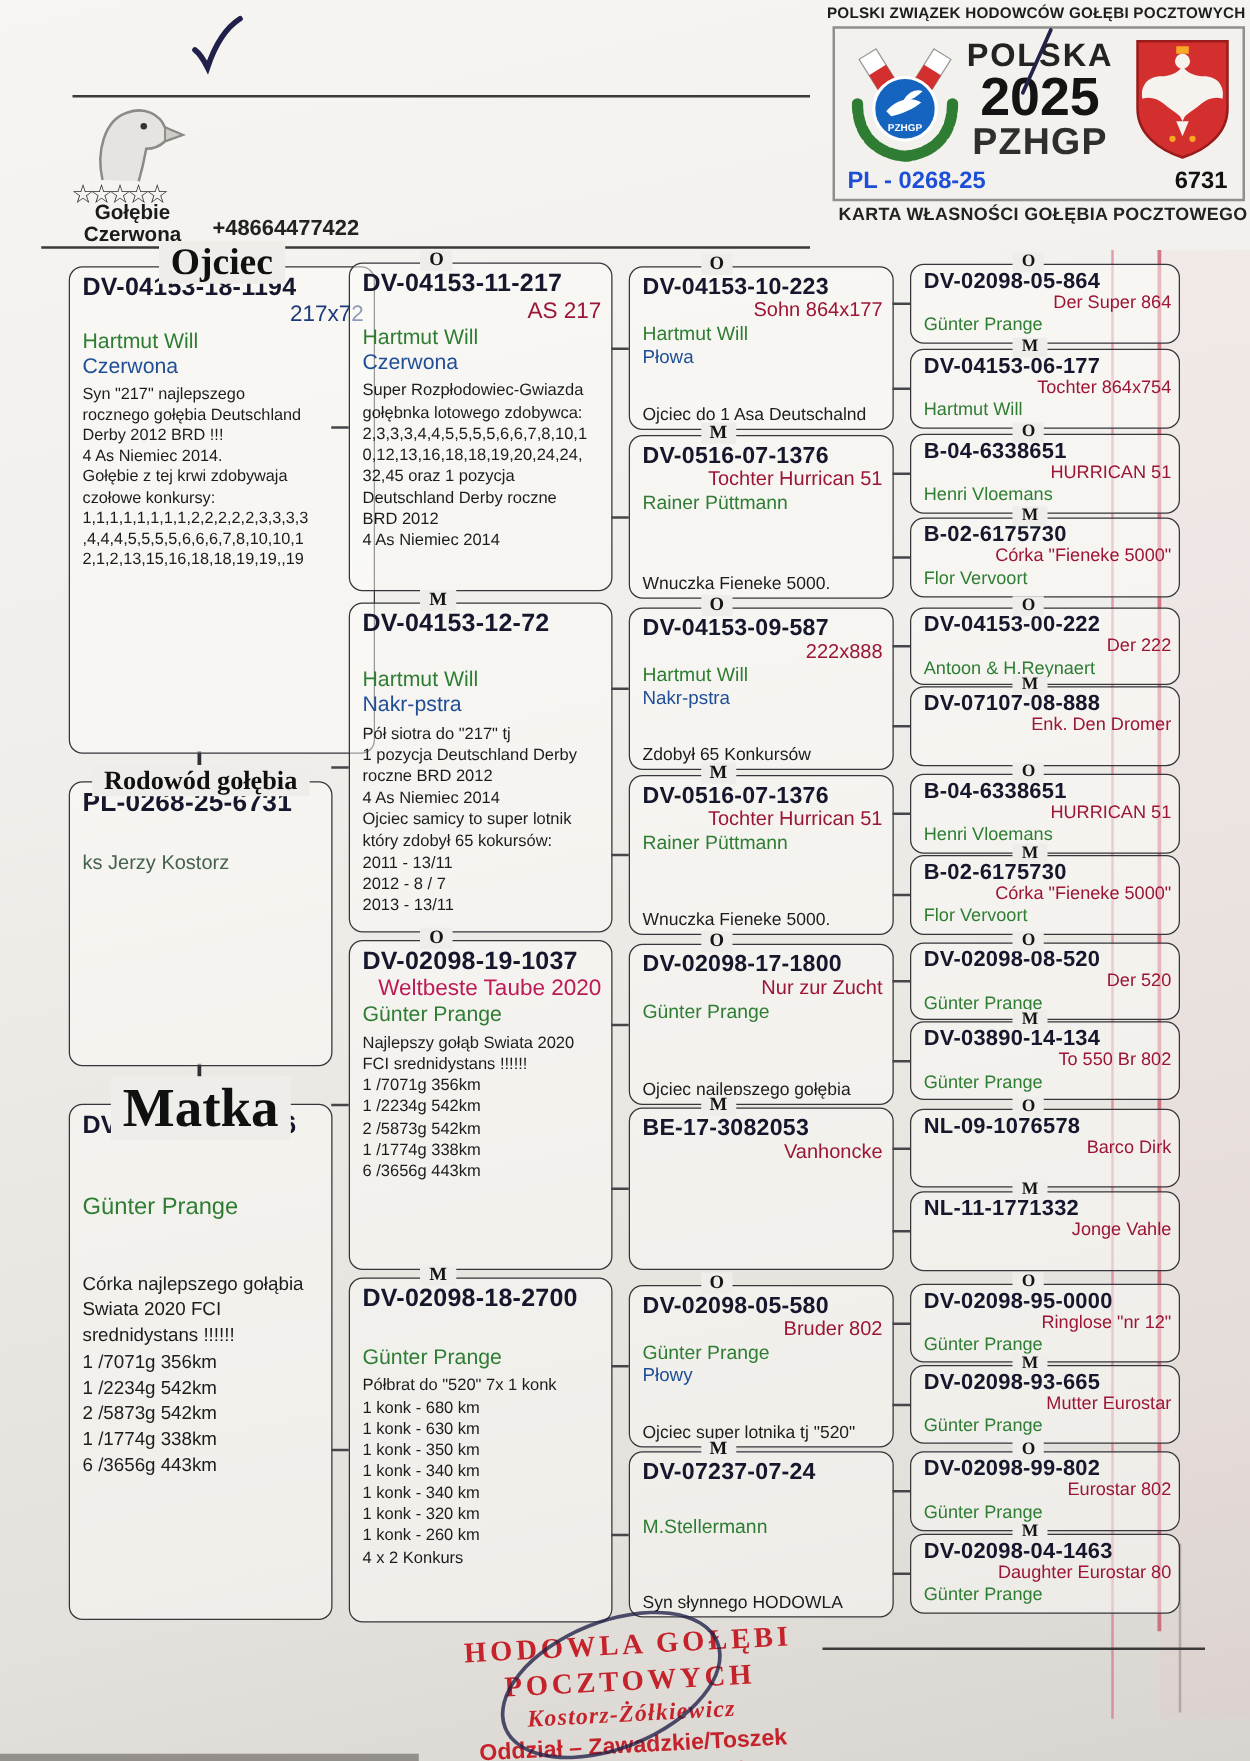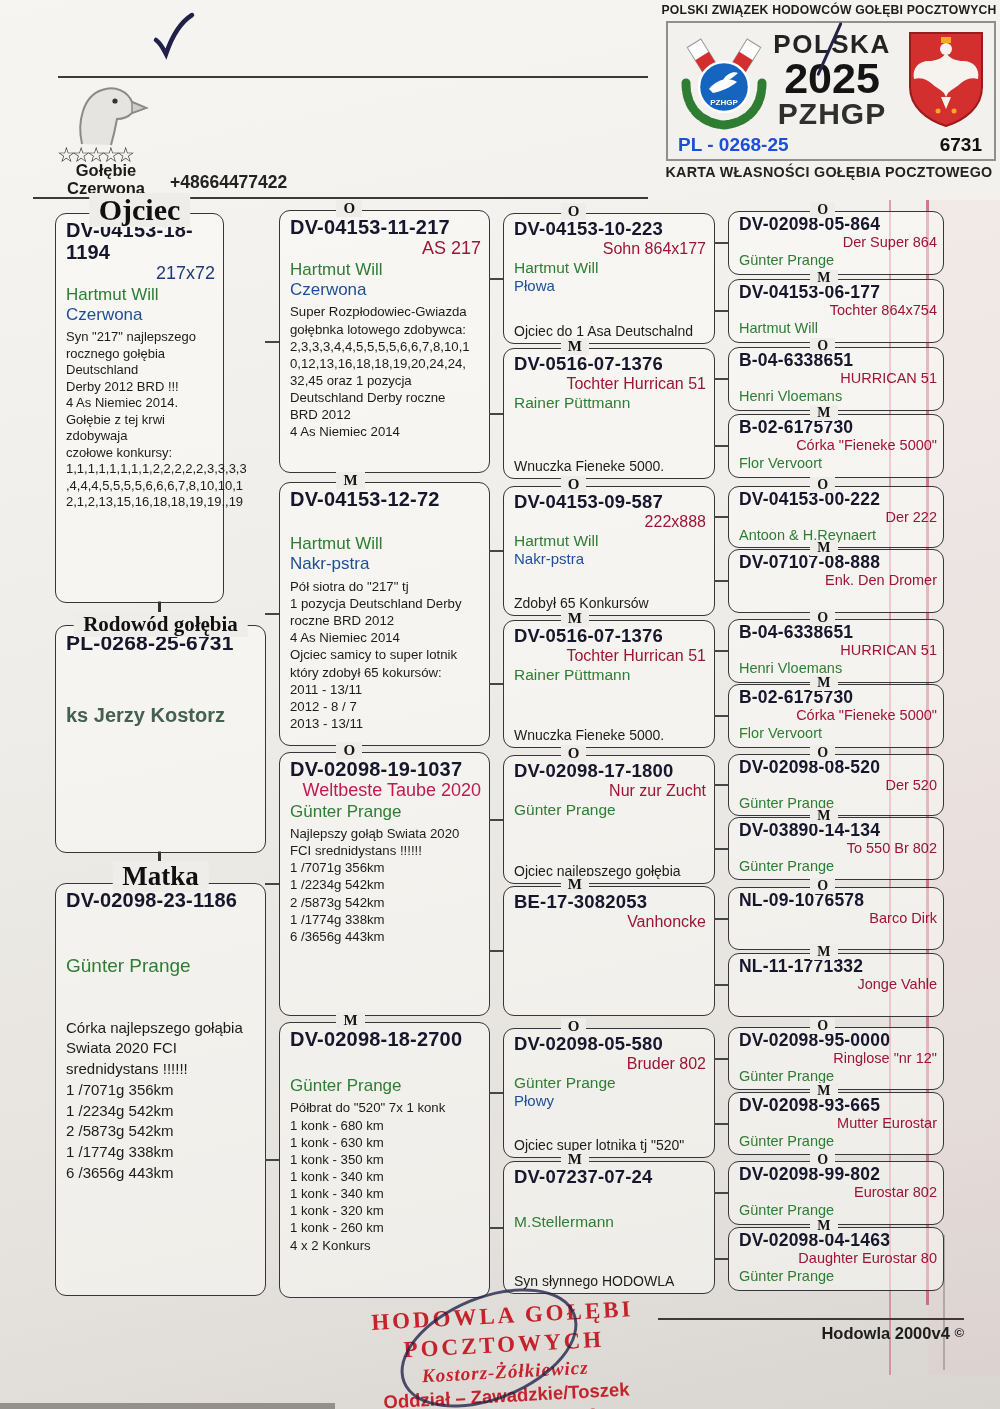--- a/index.html
+++ b/index.html
@@ -33,21 +33,21 @@
   .c2 .ring{font-size:20px;} .c2 .alias{font-size:18px;} .c2 .breeder{font-size:17px;}
   .c2 .colorword{font-size:17px;} .c2 .desc{font-size:13.2px;line-height:1.3;margin-top:3px;}
   .c3 .ring{font-size:18.5px;} .c3 .alias{font-size:16px;} .c3 .breeder{font-size:15.5px;}
   .c3 .colorword{font-size:15px;} .c3 .desc{font-size:14px;margin-top:auto;line-height:1.15;}
   .c4{padding:3px 6px 2px 10px;}
   .c4 .ring{font-size:17.5px;} .c4 .alias{font-size:14.5px;line-height:1.2;}
   .c4 .breeder{font-size:14.5px;line-height:1.2;}
 
   .mother .breeder{font-size:19px;margin-top:44px;}
   .mother .desc{font-size:15px;line-height:1.38;margin-top:40px;}
-  .bird .owner{font-size:20px;color:#44604f;margin-top:50px;font-weight:bold;}
+  .bird .owner{font-size:16px;color:#44604f;margin-top:28px;}
   .mt24{margin-top:24px;} .mt26{margin-top:26px;} .mt30{margin-top:30px;} .mt36{margin-top:36px;}
 
   
   .vconn{position:absolute;width:3px;background:#303034;}
   .hline{position:absolute;background:#3a3a3a;}
   .redline{position:absolute;}
   .wash{position:absolute;background:rgba(236,190,198,.14);}
 
   
   .title{position:absolute;left:153px;top:85px;font-weight:bold;font-size:30px;color:#1b2a70;
@@ -61,21 +61,21 @@
   .assoc{position:absolute;left:660px;top:3px;width:338px;text-align:center;
          font-size:12.2px;font-weight:bold;color:#1d1d1d;letter-spacing:.2px;}
   .stampbox{position:absolute;left:666px;top:21px;width:326px;height:136px;
          border:2.2px solid #8f8f8b;background:#f3f1ed;}
   .stampcenter{position:absolute;left:104px;top:8px;width:120px;text-align:center;color:#232323;}
   .polska{font-size:26px;font-weight:bold;letter-spacing:1.5px;line-height:1.05;}
   .year{font-size:43px;font-weight:900;line-height:.95;color:#141414;}
   .org{font-size:30px;font-weight:bold;letter-spacing:1px;color:#2f2f2f;line-height:1.0;}
   .series{position:absolute;left:10px;bottom:3px;font-size:19px;font-weight:bold;color:#1d4ed8;}
   .number{position:absolute;right:12px;bottom:3px;font-size:19px;font-weight:bold;color:#111;}
-  .cardtitle{position:absolute;left:660px;top:164px;width:338px;text-align:center;
+  .cardtitle{position:absolute;left:660px;top:164px;width:338px;text-align:right;
          font-size:14.3px;font-weight:bold;letter-spacing:.3px;color:#222;}
   .penslash{position:absolute;left:828px;top:20px;width:2.5px;height:58px;background:#23234a;
          transform:rotate(24deg);border-radius:2px;}
 
   
   .rubber{position:absolute;left:330px;top:1302px;width:350px;text-align:center;color:#c4232b;
           transform:rotate(-3deg);}
   .rub1{font-family:"Liberation Serif",serif;font-weight:bold;font-size:23px;letter-spacing:3px;line-height:1.25;}
   .rub3{font-family:"Liberation Serif",serif;font-weight:bold;font-style:italic;font-size:19px;letter-spacing:1px;line-height:1.3;}
   .rub4{font-weight:bold;font-size:18.5px;line-height:1.3;}
@@ -142,21 +142,21 @@
   <div class="cardtitle">KARTA  WŁASNOŚCI GOŁĘBIA POCZTOWEGO</div>
 
   <div class="wash" style="left:928px;top:200px;width:72px;height:1175px"></div>
   <div class="redline" style="left:889px;top:200px;width:2px;height:1175px;background:rgba(208,90,120,.55)"></div>
   <div class="redline" style="left:926px;top:200px;width:2.5px;height:1105px;background:rgba(186,44,70,.6)"></div>
   <div class="redline" style="left:943px;top:1235px;width:2px;height:135px;background:rgba(125,115,110,.45)"></div>
 
   <div class="vconn" style="left:158px;top:601px;height:26px"></div>
   <div class="vconn" style="left:158px;top:851px;height:34px"></div>
 
-  <div class="pbox c1" style="left:55px;top:213px;width:169px;height:390px">
+  <div class="pbox c1" style="left:55px;top:213px;width:245px;height:390px">
     <span class="legend" style="top:-21px;font-size:30px">Ojciec</span>
     <div class="ring">DV-04153-18-1194</div>
     <div class="alias navy">217x72</div>
     <div class="breeder">Hartmut Will</div>
     <div class="colorword">Czerwona</div>
     <div class="desc">Syn "217" najlepszego
 rocznego gołębia Deutschland
 Derby 2012 BRD !!!
 4 As Niemiec 2014.
 Gołębie z tej krwi zdobywaja
@@ -166,21 +166,21 @@
 2,1,2,13,15,16,18,18,19,19,,19</div>
   </div>
 
   <div class="pbox c1 bird" style="left:55px;top:625px;width:211px;height:228px">
     <span class="legend" style="top:-14px;font-size:21px">Rodowód gołębia</span>
     <div class="ring" style="font-size:21px">PL-0268-25-6731</div>
     <div class="owner">ks Jerzy Kostorz</div>
   </div>
 
   <div class="pbox c1 mother" style="left:55px;top:883px;width:211px;height:413px">
-    <span class="legend" style="top:-23px;font-size:27px">Matka</span>
+    <span class="legend" style="top:-23px;font-size:44px">Matka</span>
     <div class="ring">DV-02098-23-1186</div>
     <div class="breeder">Günter Prange</div>
     <div class="desc">Córka najlepszego gołąbia
 Swiata  2020  FCI
 srednidystans !!!!!!
 1 /7071g   356km
 1 /2234g   542km
 2 /5873g   542km
 1 /1774g   338km
 6 /3656g   443km</div>
@@ -408,19 +408,15 @@
   <div class="rubber">
     <div class="rub1">HODOWLA GOŁĘBI</div>
     <div class="rub1">POCZTOWYCH</div>
     <div class="rub3">Kostorz-Żółkiewicz</div>
     <div class="rub4">Oddział – Zawadzkie/Toszek</div>
     <div class="rub4">tel. 0048 664 477 422</div>
   </div>
   <div class="penellipse"></div>
 
   <div class="hline" style="left:658px;top:1318px;width:306px;height:1.8px"></div>
-  <div class="software">
-    <span>Hodowla 2000v4</span>
-    <span class="copy">©</span>
-  </div>
 
   <div style="position:absolute;left:0;top:1403px;width:335px;height:6px;background:#55514d;opacity:.55"></div>
 </div>
 
 </body></html>

